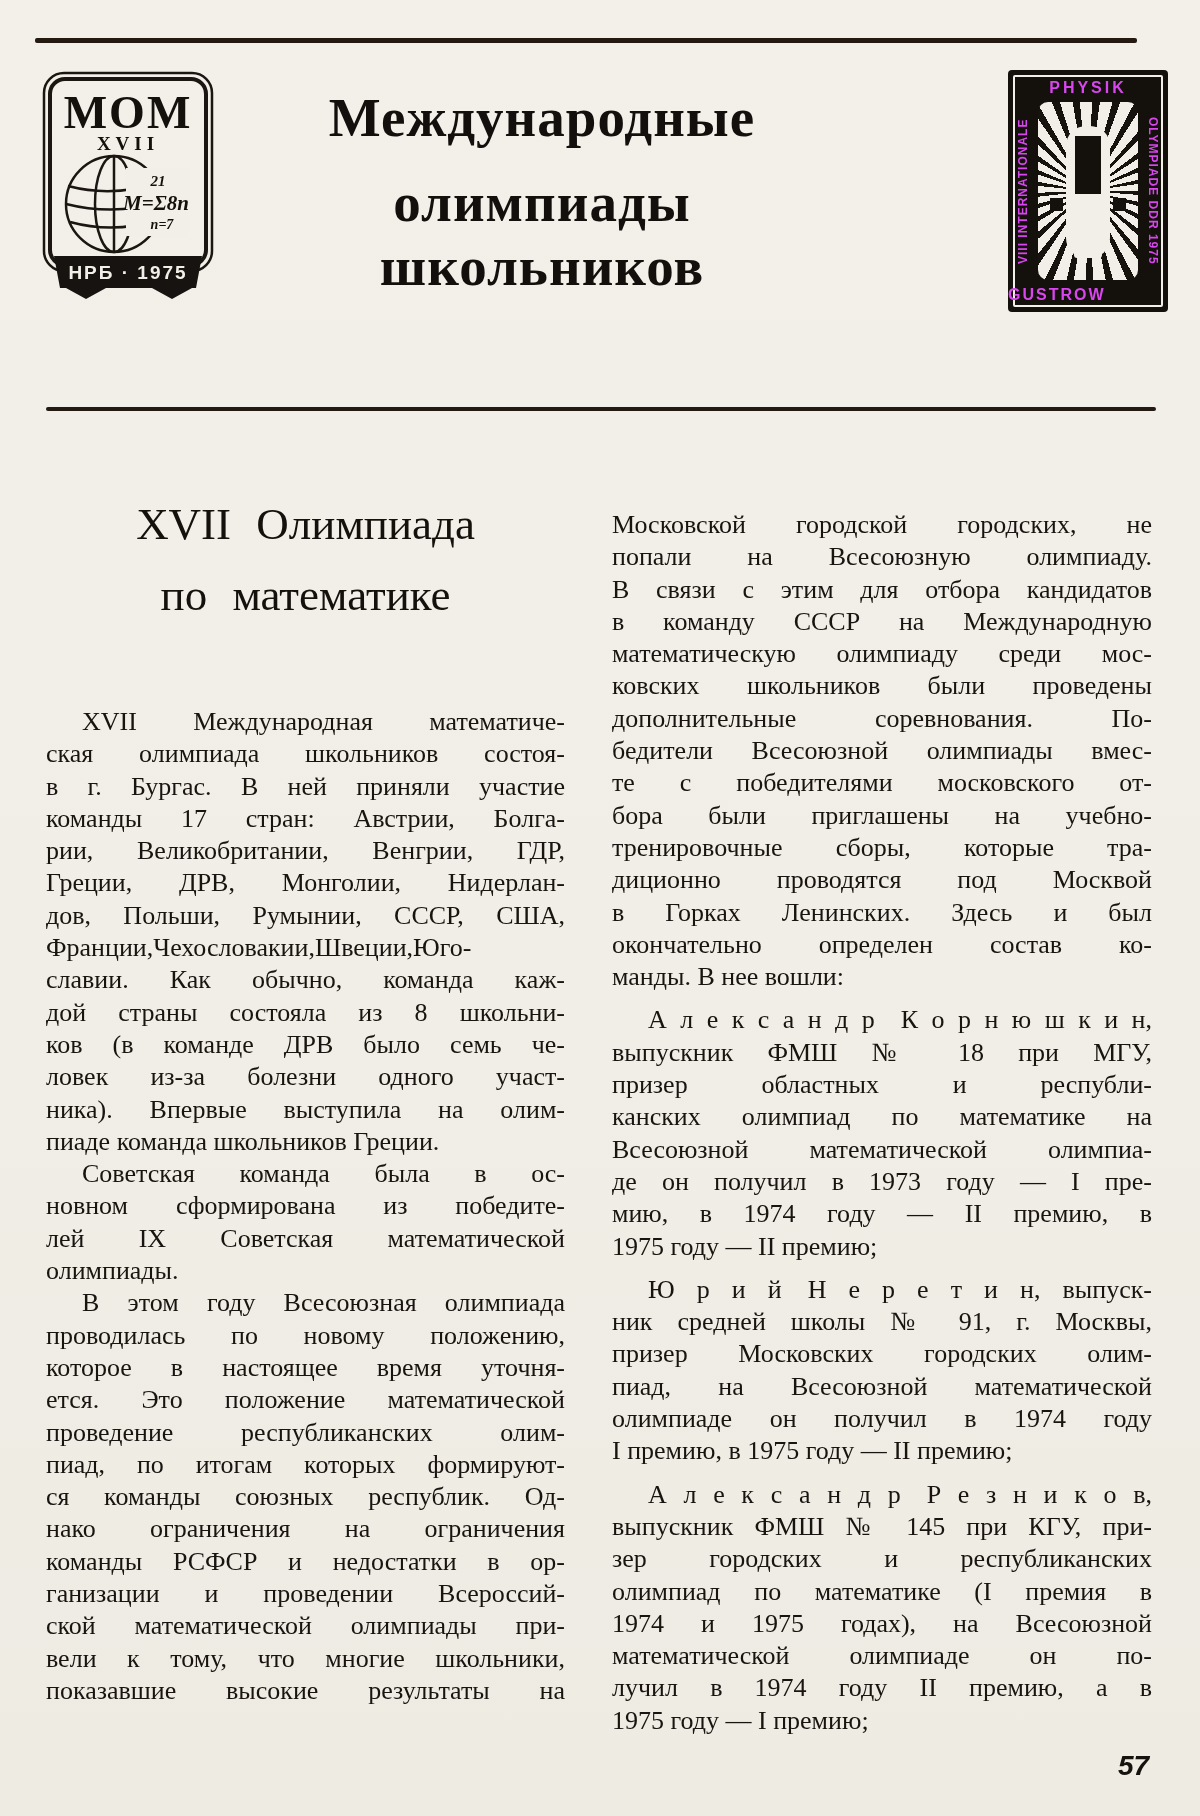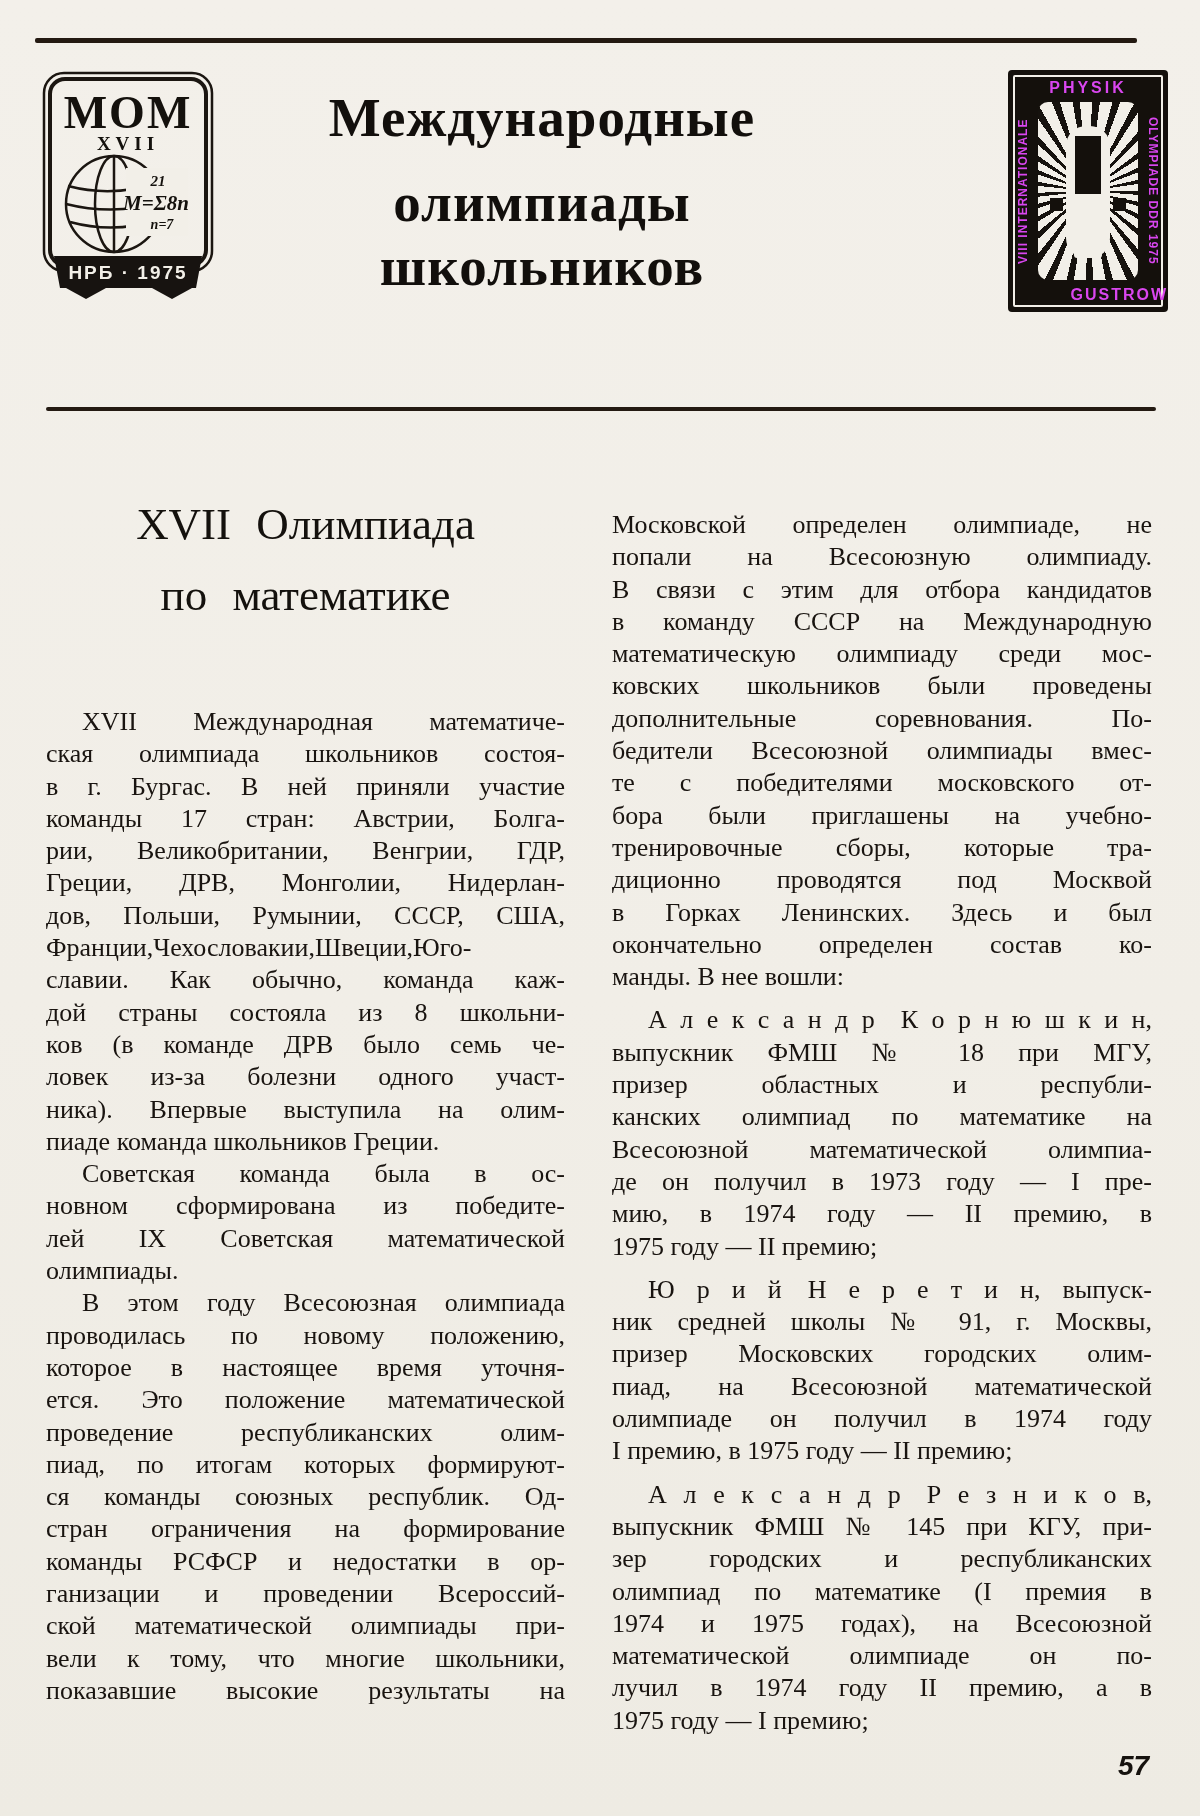--- a/index.html
+++ b/index.html
@@ -51,21 +51,21 @@
   .stamp-bar { position:absolute; left:37px; top:34px; width:26px; height:58px; background:#14100c; }
   .stamp-lamp { position:absolute; left:36px; top:98px; width:28px; height:58px; background:#f2efe8; border-radius:3px; }
   .stamp-sq { position:absolute; top:96px; width:13px; height:13px; background:#14100c; }
   .stamp-sq.left { left:12px; }
   .stamp-sq.right { right:12px; }
   .stamp-label {
     position:absolute; color:#d946ef;
     font-family:"Liberation Sans", sans-serif; font-weight:bold;
   }
   .stamp-top { left:0; right:0; top:9px; text-align:center; font-size:16px; letter-spacing:3px; }
-  .stamp-bottom { left:0; right:0; bottom:8px; text-align:right; font-size:16px; letter-spacing:2px; }
+  .stamp-bottom { left:0; right:0; bottom:8px; text-align:left; font-size:16px; letter-spacing:2px; }
   .stamp-side { top:0; bottom:0; font-size:12px; letter-spacing:1px; display:flex; align-items:center; justify-content:center; }
   .stamp-left  { left:8px;  writing-mode:vertical-rl; transform:rotate(180deg); }
   .stamp-right { right:8px; writing-mode:vertical-rl; }
 
   
   .article-heading {
     position:absolute; left:46px; top:502px; width:519px;
     text-align:center; font-weight:normal; font-size:45px; color:#14110d; line-height:1.0;
   }
   .article-heading .l1 { word-spacing:14px; }
@@ -167,31 +167,31 @@
         <div class="line end">олимпиады.</div>
       </div>
       <div class="para">
         <div class="line indent">В этом году Всесоюзная олимпиада</div>
         <div class="line">проводилась по новому положению,</div>
         <div class="line">которое в настоящее время уточня-</div>
         <div class="line">ется. Это положение математической</div>
         <div class="line">проведение республиканских олим-</div>
         <div class="line">пиад, по итогам которых формируют-</div>
         <div class="line">ся команды союзных республик. Од-</div>
-        <div class="line">стран ограничения на формирование</div>
+        <div class="line">нако ограничения на ограничения</div>
         <div class="line">команды РСФСР и недостатки в ор-</div>
         <div class="line">ганизации и проведении Всероссий-</div>
         <div class="line">ской математической олимпиады при-</div>
         <div class="line">вели к тому, что многие школьники,</div>
         <div class="line">показавшие высокие результаты на</div>
       </div>
     </div>
   <div class="column col-right" id="right-col">
       <div class="para">
-        <div class="line">Московской определен олимпиаде, не</div>
+        <div class="line">Московской городской городских, не</div>
         <div class="line">попали на Всесоюзную олимпиаду.</div>
         <div class="line">В связи с этим для отбора кандидатов</div>
         <div class="line">в команду СССР на Международную</div>
         <div class="line">математическую олимпиаду среди мос-</div>
         <div class="line">ковских школьников были проведены</div>
         <div class="line">дополнительные соревнования. По-</div>
         <div class="line">бедители Всесоюзной олимпиады вмес-</div>
         <div class="line">те с победителями московского от-</div>
         <div class="line">бора были приглашены на учебно-</div>
         <div class="line">тренировочные сборы, которые тра-</div>

